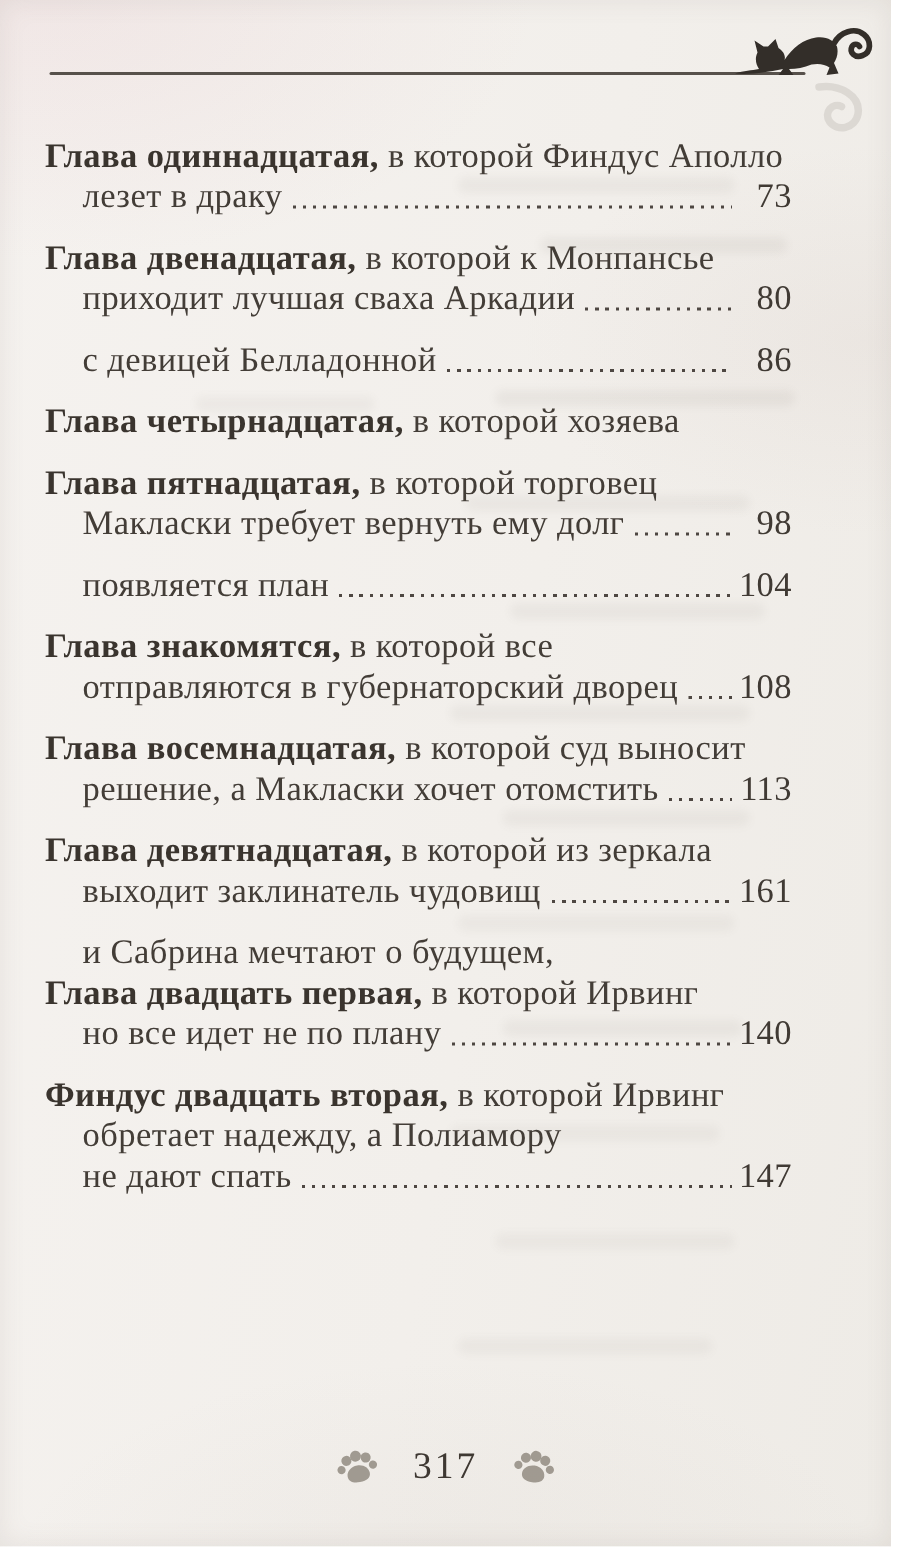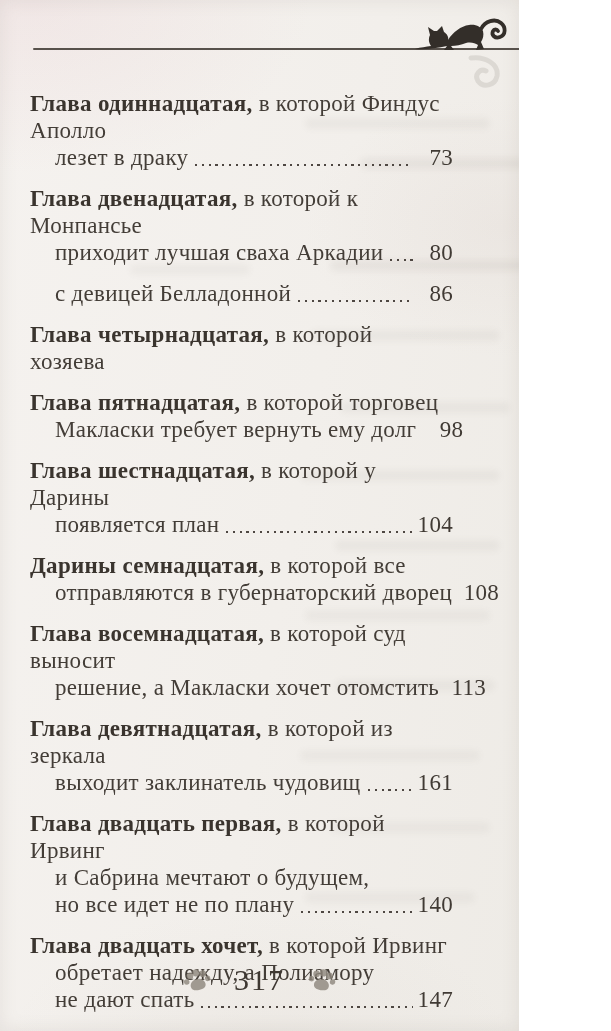--- a/index.html
+++ b/index.html
@@ -3,21 +3,21 @@
 <meta charset="utf-8">
 <style>
   * { margin:0; padding:0; box-sizing:border-box; }
   html,body { width:611px; height:1031px; }
   body {
     font-family:"Liberation Serif","DejaVu Serif",serif;
     color:#433d37;
     overflow:hidden;
   }
   .page {
-    position:relative; width:519px; height:1031px; overflow:hidden;
+    position:relative; width:594px; height:1031px; overflow:hidden;
     background:
       radial-gradient(90% 28% at 6% 0%, rgba(224,186,193,.20), transparent 60%),
       radial-gradient(55% 18% at 97% 22%, rgba(205,188,182,.14), transparent 70%),
       radial-gradient(70% 20% at 50% 102%, rgba(190,180,170,.10), transparent 70%),
       linear-gradient(100deg,#f5f2ef 0%,#f2efeb 55%,#eeebe6 100%);
     box-shadow: inset 0 0 18px rgba(120,110,100,.12);
   }
 
   
   .rule {
@@ -42,21 +42,21 @@
     margin:0 0 5px 7px;
     background:repeating-linear-gradient(90deg,#4e4742 0 2.2px,transparent 2.2px 6.8px);
   }
   .pg { min-width:40px; text-align:right; color:#403a34; }
 
   
   .footer {
     position:absolute; left:0; right:0; top:963px;
     display:flex; justify-content:center; align-items:center; gap:22px;
   }
-  .pagenum { font-size:30px; letter-spacing:2px; color:#3e3832; }
+  .pagenum { font-size:25px; letter-spacing:2px; color:#3e3832; }
   .paw { width:30px; height:30px; opacity:.8; }
   .paw.left  { transform:rotate(-10deg); }
   .paw.right { transform:rotate(9deg); }
 
   
   .smudge {
     position:absolute; height:11px; border-radius:6px;
     background:#6a6258; filter:blur(3px);
   }
 </style>
@@ -129,29 +129,28 @@
       </div>
       <div class="entry">
         <div class="line first"><span class="chap">Глава пятнадцатая,</span> в которой торговец</div>
         <div class="line cont last">
           <span class="txt">Макласки требует вернуть ему долг</span>
           <span class="leader"></span>
           <span class="pg">98</span>
         </div>
       </div>
       <div class="entry">
-        <div class="line first"><span class="chap">Глава шестнадцатая,</span> в которой у Дарины</div>
         <div class="line cont last">
           <span class="txt">появляется план</span>
           <span class="leader"></span>
           <span class="pg">104</span>
         </div>
       </div>
       <div class="entry">
-        <div class="line first"><span class="chap">Дарины семнадцатая,</span> в которой все</div>
+        <div class="line first"><span class="chap">Глава знакомятся,</span> в которой все</div>
         <div class="line cont last">
           <span class="txt">отправляются в губернаторский дворец</span>
           <span class="leader"></span>
           <span class="pg">108</span>
         </div>
       </div>
       <div class="entry">
         <div class="line first"><span class="chap">Глава восемнадцатая,</span> в которой суд выносит</div>
         <div class="line cont last">
           <span class="txt">решение, а Макласки хочет отомстить</span>
@@ -161,30 +160,30 @@
       </div>
       <div class="entry">
         <div class="line first"><span class="chap">Глава девятнадцатая,</span> в которой из зеркала</div>
         <div class="line cont last">
           <span class="txt">выходит заклинатель чудовищ</span>
           <span class="leader"></span>
           <span class="pg">161</span>
         </div>
       </div>
       <div class="entry">
+        <div class="line cont">и Сабрина мечтают о будущем,</div>
         <div class="line first"><span class="chap">Глава двадцать первая,</span> в которой Ирвинг</div>
-        <div class="line cont">и Сабрина мечтают о будущем,</div>
         <div class="line cont last">
           <span class="txt">но все идет не по плану</span>
           <span class="leader"></span>
           <span class="pg">140</span>
         </div>
       </div>
       <div class="entry">
-        <div class="line first"><span class="chap">Глава двадцать хочет,</span> в которой Ирвинг</div>
+        <div class="line first"><span class="chap">Финдус двадцать вторая,</span> в которой Ирвинг</div>
         <div class="line cont">обретает надежду, а Полиамору</div>
         <div class="line cont last">
           <span class="txt">не дают спать</span>
           <span class="leader"></span>
           <span class="pg">147</span>
         </div>
       </div>
     </div>
 
   <div class="footer">

